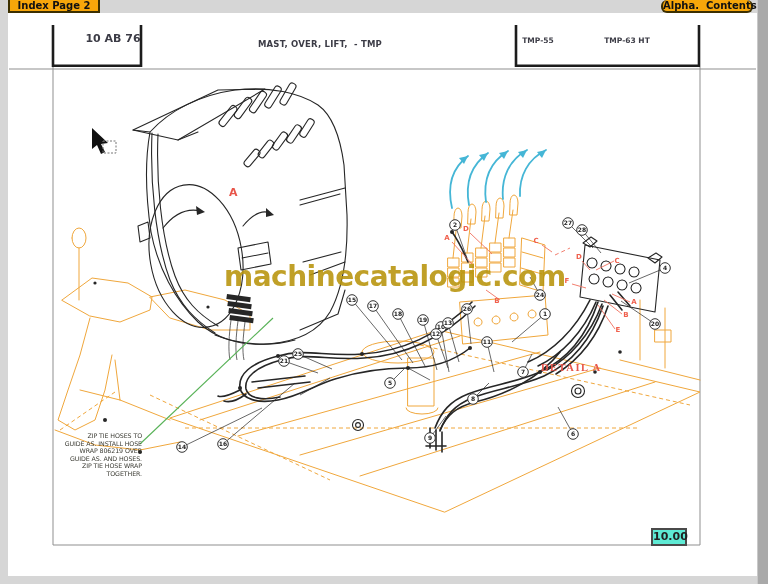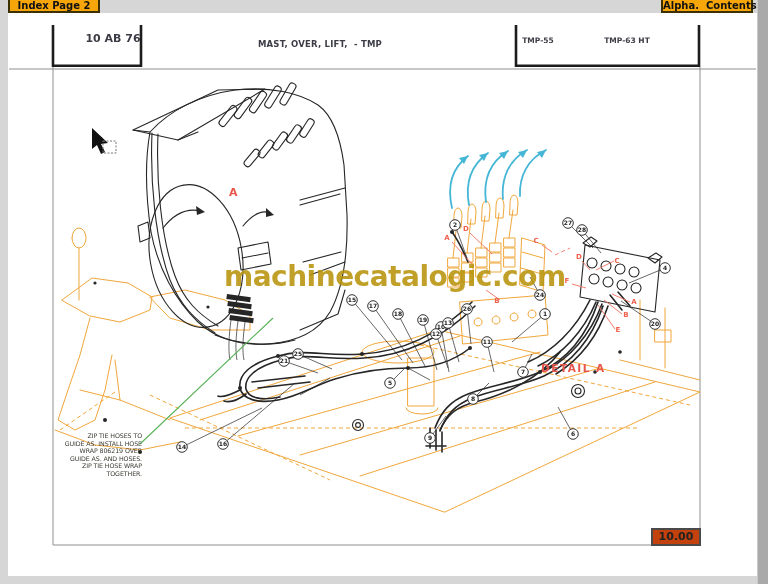--- a/index.html
+++ b/index.html
@@ -13,36 +13,36 @@
   }
   .page{position:absolute;left:8px;top:13px;width:749px;height:563px;background:#ffffff;}
   .rstrip{position:absolute;left:757px;top:0;width:11px;height:584px;background:#a9a9a9;border-left:1px solid #c9c9c9;}
   .toolbtn{
     position:absolute;top:0;height:13px;width:92px;background:var(--btn);
     border:2px solid #3c2f00;border-top:none;box-sizing:border-box;
     font-size:10px;font-weight:bold;color:#111;text-align:center;line-height:11px;
     white-space:pre;cursor:pointer;
   }
   #btn-index{left:8px;}
-  #btn-contents{left:661px;}
+  #btn-contents{left:661px;border-radius:6px;}
   .hdrtxt{position:absolute;color:#3c3c46;font-weight:bold;white-space:pre;}
   #page-code{left:53px;top:32px;width:88px;text-align:center;font-size:11px;padding-left:16px;}
   #dwg-title{left:198px;top:39px;width:244px;text-align:center;font-size:8.5px;letter-spacing:.2px;}
   #model-left{left:512px;top:36px;width:52px;text-align:center;font-size:7.5px;}
   #model-right{left:596px;top:36px;width:62px;text-align:center;font-size:7.5px;}
   #page-number{
-    position:absolute;left:651px;top:528px;width:50px;height:18px;background:#c2410c;
+    position:absolute;left:651px;top:528px;width:36px;height:18px;background:#5eead4;
     border:2px solid #4a4a4a;box-sizing:border-box;text-align:center;
     font-size:11px;font-weight:bold;color:#222;line-height:14px;
   }
   #watermark{
     position:absolute;left:224px;top:260px;font-size:28px;font-weight:bold;
     color:var(--gold);opacity:.88;letter-spacing:-.5px;white-space:nowrap;
   }
-  #detail-label{position:absolute;left:541px;top:362px;font-size:10.5px;font-weight:bold;color:var(--red);letter-spacing:1.5px;}
+  #detail-label{position:absolute;left:541px;top:362px;font-size:10.5px;font-weight:bold;color:var(--red);letter-spacing:1.5px;font-family:Liberation Serif, serif;}
   #view-label{position:absolute;left:229px;top:186px;font-size:11px;font-weight:bold;color:var(--red);}
   #assembly-note{
     position:absolute;left:52px;top:432px;width:90px;text-align:right;
     font-size:6.3px;line-height:7.6px;color:#3b3b33;letter-spacing:-.1px;
   }
   #assembly-note span{display:block;}
   svg{position:absolute;left:0;top:0;}
   .k{stroke:var(--ink);fill:none;stroke-width:1.1;stroke-linecap:round;stroke-linejoin:round;}
   .kt{stroke:var(--ink);fill:none;stroke-width:.7;}
   .kh{stroke:var(--ink);fill:none;stroke-width:1.6;stroke-linecap:round;}

